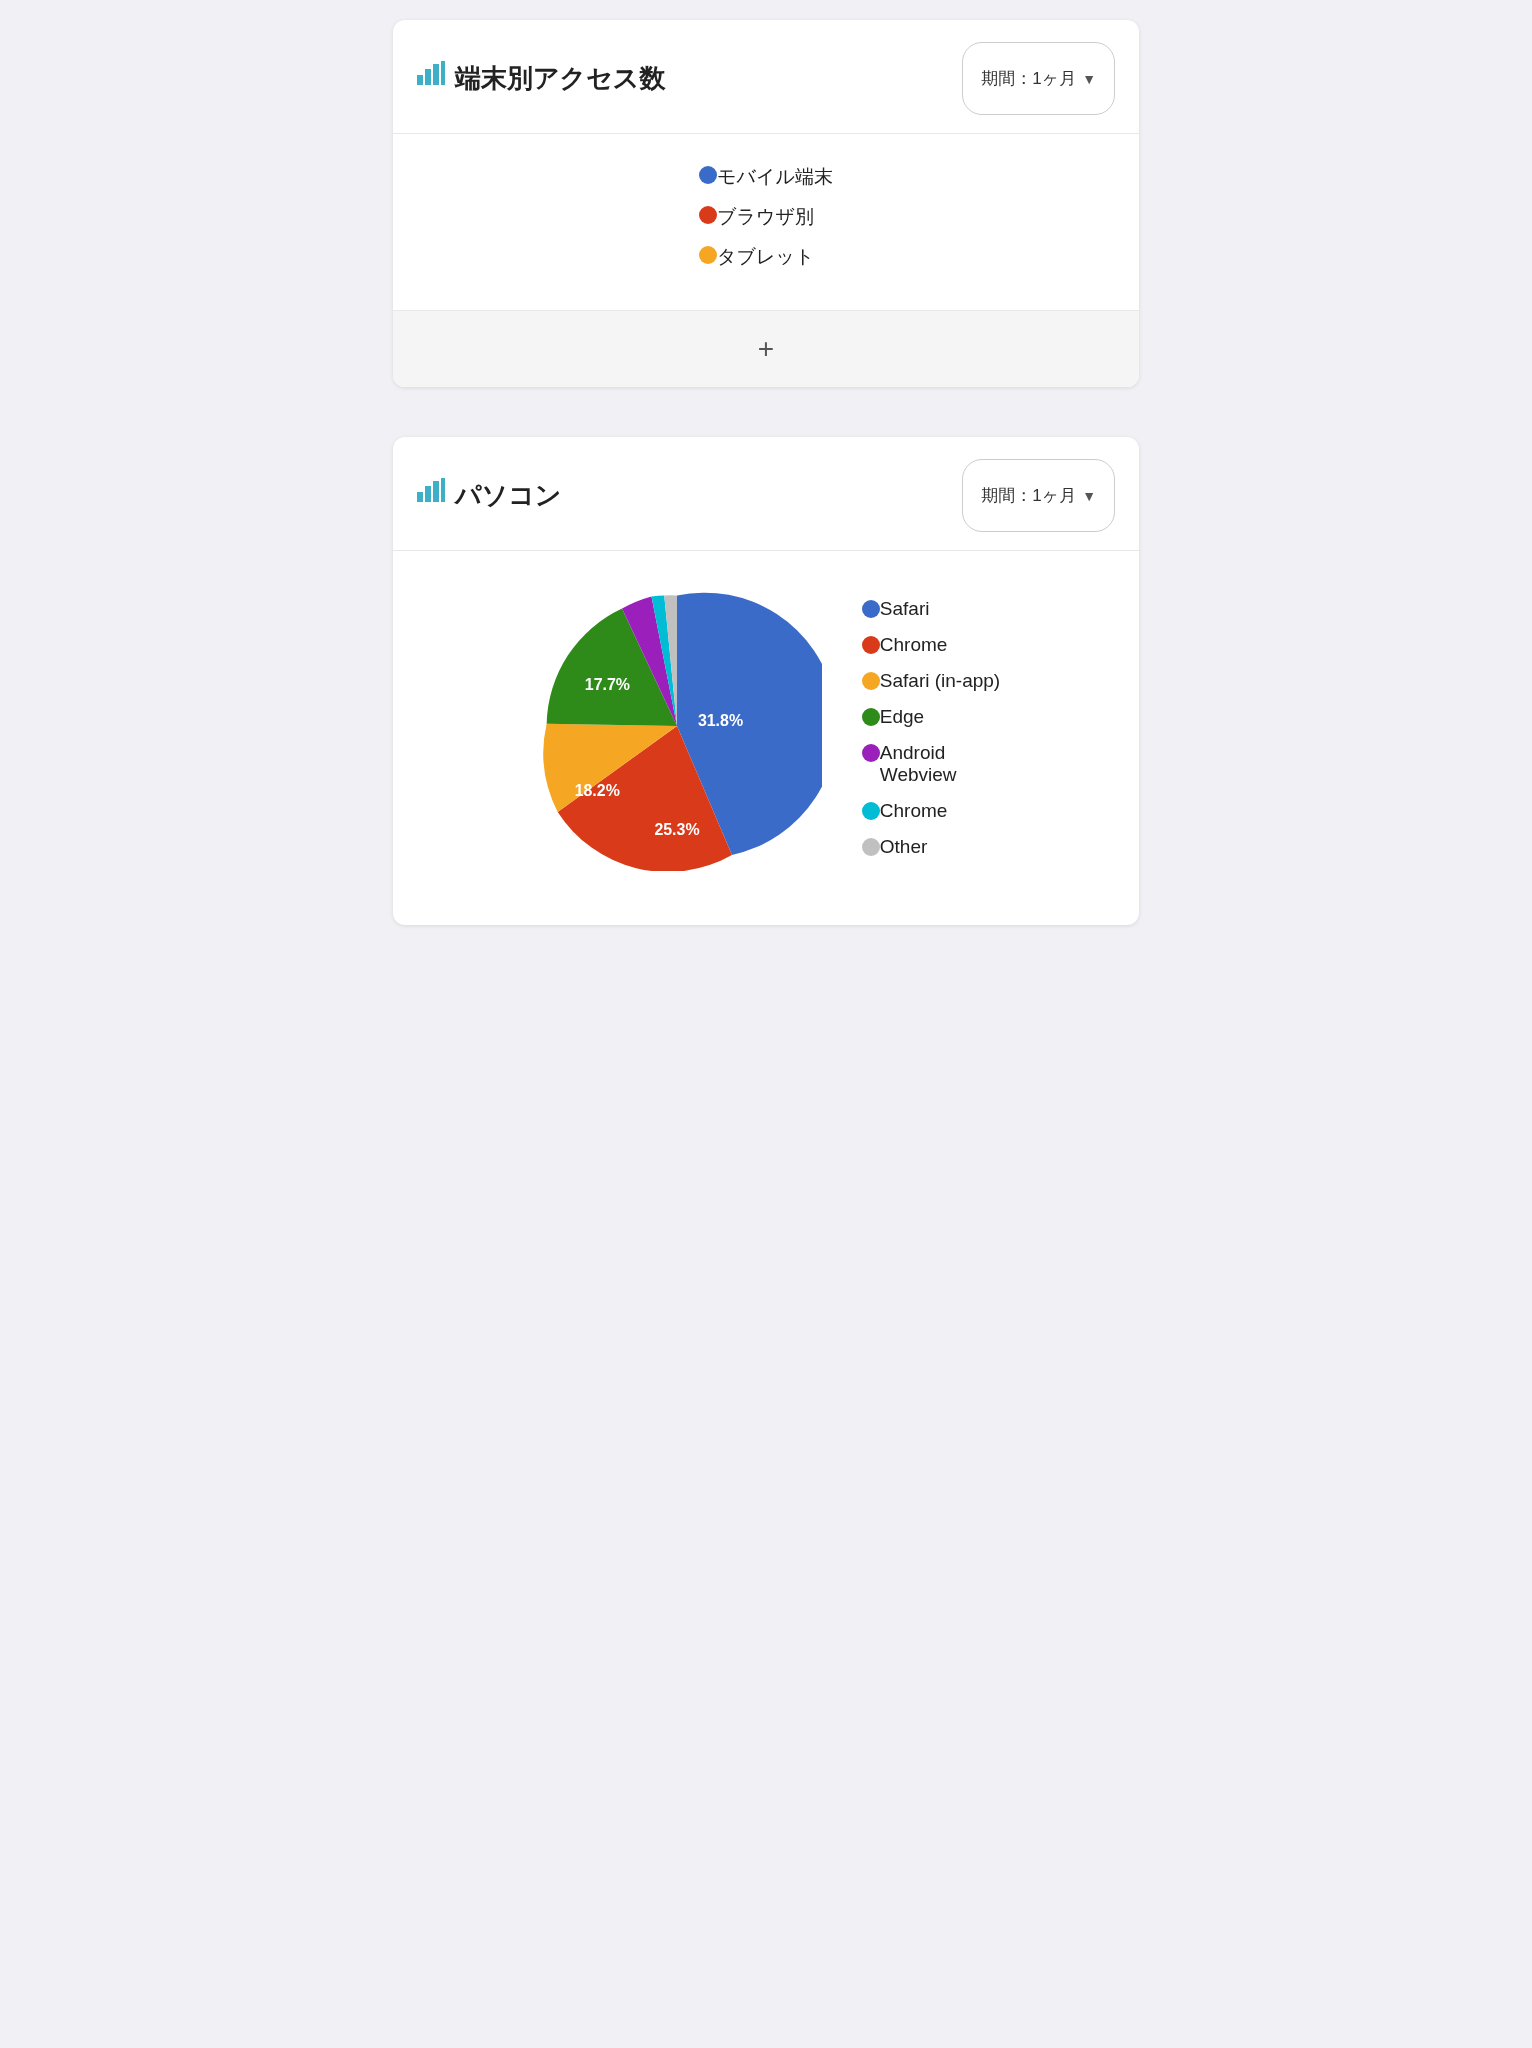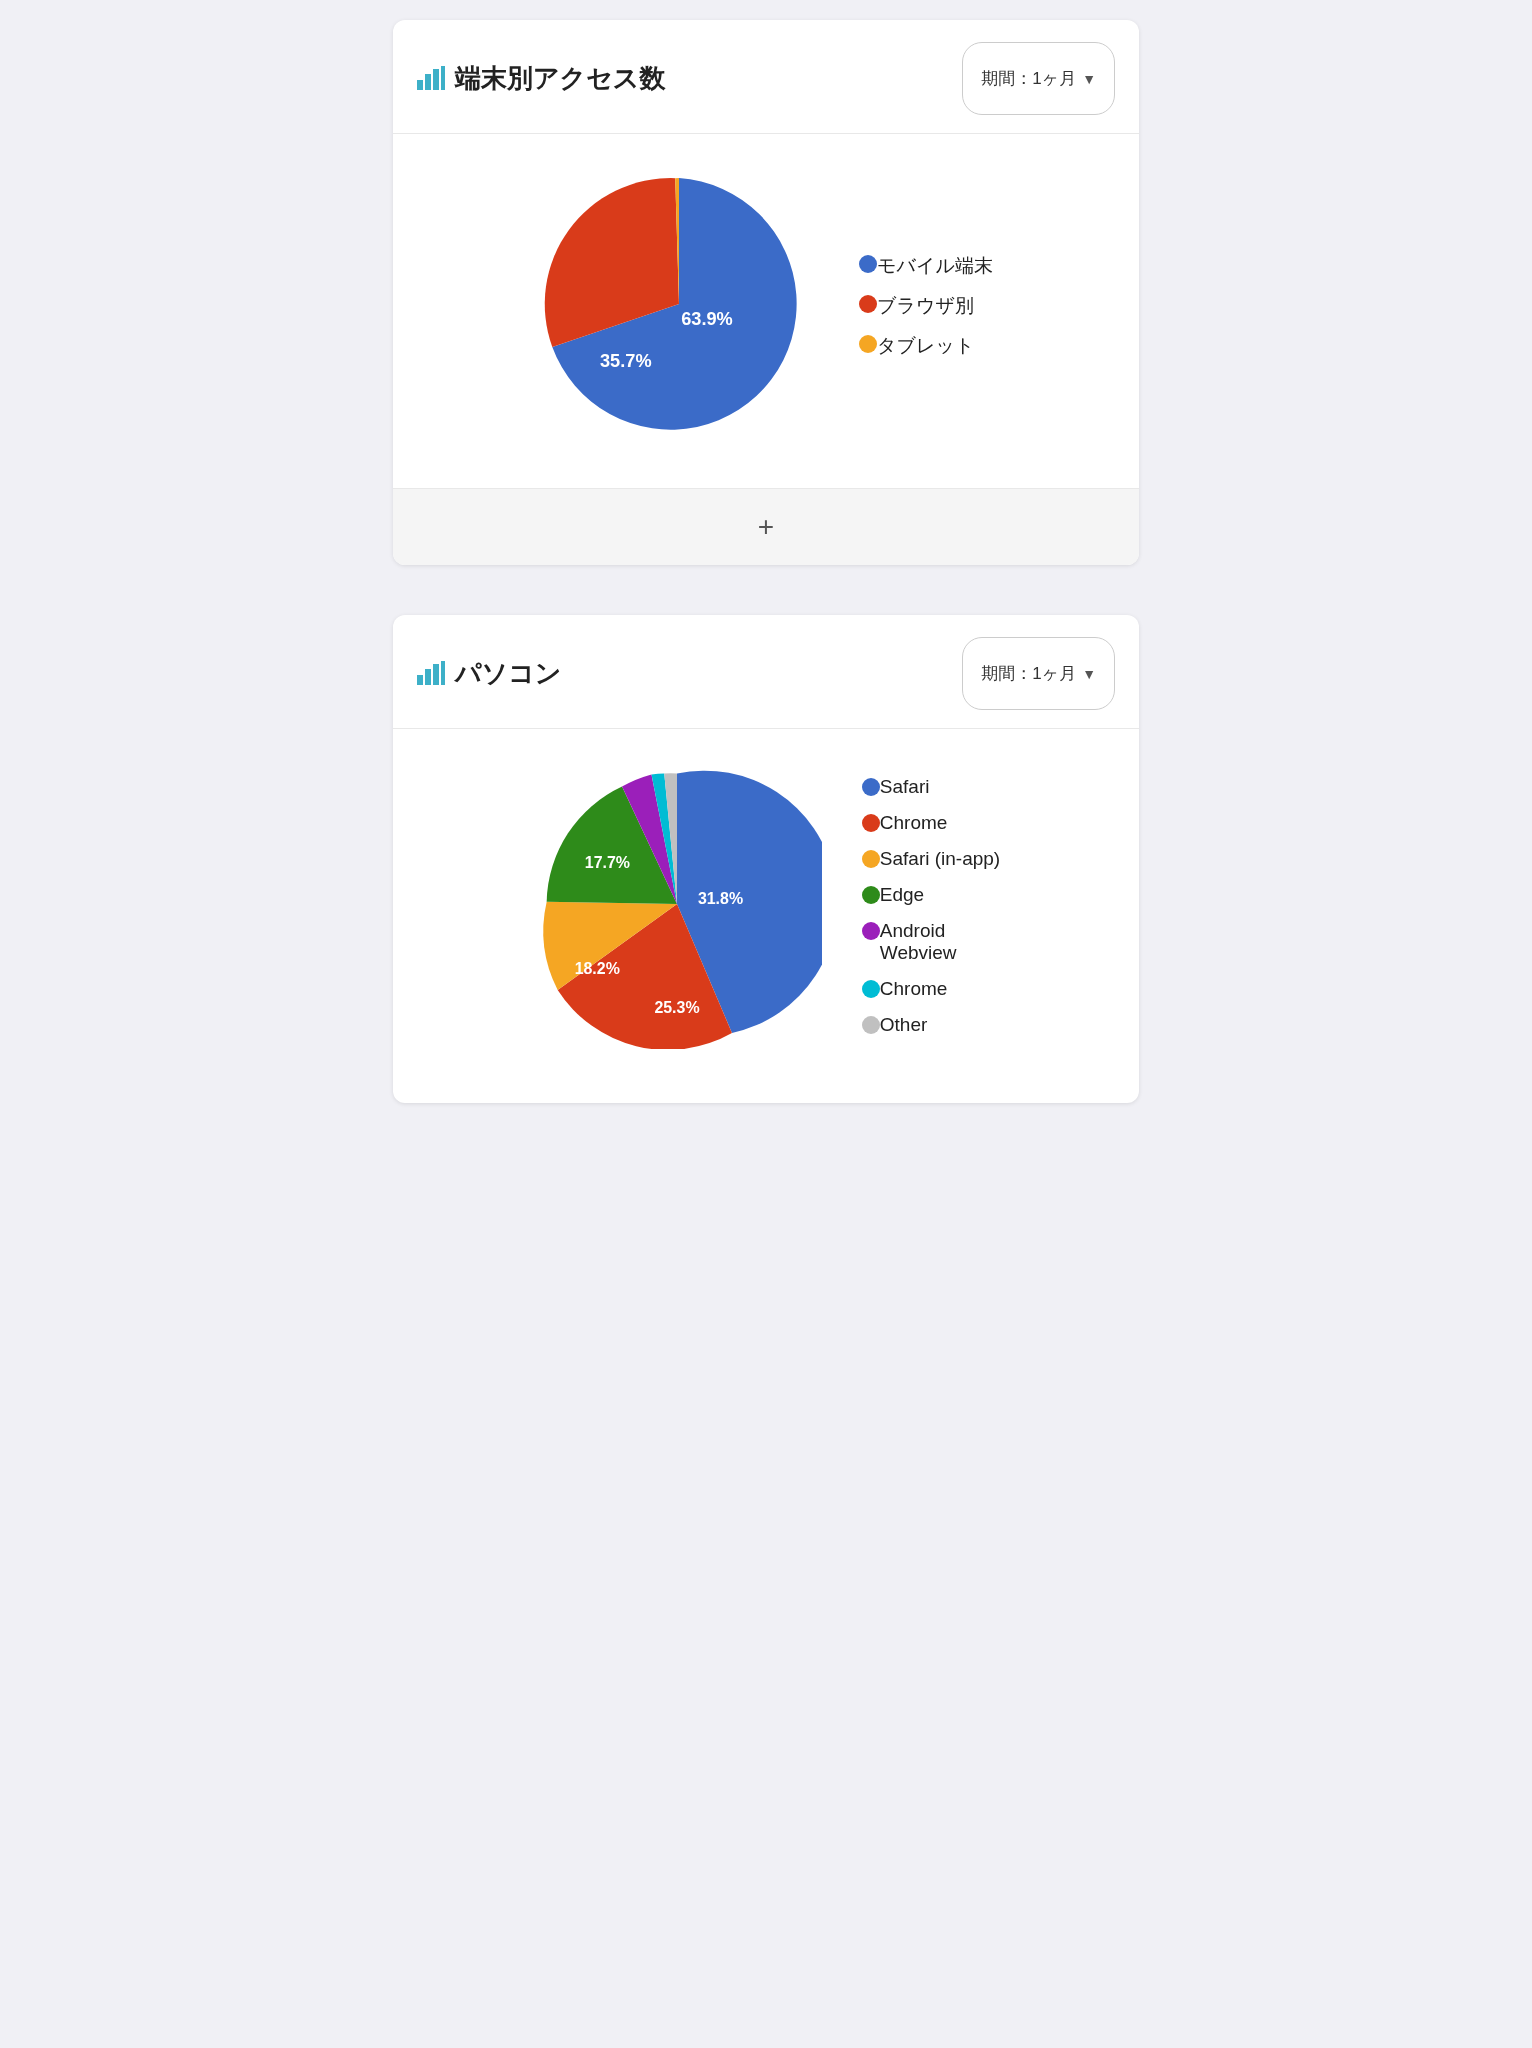--- a/index.html
+++ b/index.html
@@ -21,21 +21,21 @@
 
     .card-header {
       display: flex;
       align-items: center;
       justify-content: space-between;
       padding: 22px 24px 18px 24px;
     }
 
     .card-title {
       display: flex;
-      align-items: flex-end;
+      align-items: flex-start;
       gap: 10px;
       font-size: 26px;
       font-weight: 600;
       color: #222;
     }
 
     .chart-icon {
       color: #3db0c8;
       font-size: 24px;
     }
@@ -128,33 +128,20 @@
     </div>
     <button class="period-btn">
       <span>期間：1ヶ月</span>
       <span class="arrow">▼</span>
     </button>
   </div>
   <div class="divider"></div>
 
   <div class="chart-area">
 
-    <div class="pie-container">
-      <svg width="280" height="280" viewBox="0 0 200 200">
-
-        <path d="M100,100 L100,10 A90,90 0 1,1 9.5,130.7 Z" fill="#3b6bc8"></path>
-
-        <path d="M100,100 L9.5,130.7 A90,90 0 0,1 97.3,10.1 Z" fill="#d93b1a"></path>
-
-        <path d="M100,100 L97.3,10.1 A90,90 0 0,1 100,10 Z" fill="#f5a623"></path>
-
-        <text x="120" y="115" text-anchor="middle" fill="white" font-size="13" font-weight="bold">63.9%</text>
-        <text x="62" y="145" text-anchor="middle" fill="white" font-size="13" font-weight="bold">35.7%</text>
-      </svg>
-    </div>
 
     <div class="legend">
       <div class="legend-item">
         <span class="legend-dot" style="background:#3b6bc8"></span>
         <span>モバイル端末</span>
       </div>
       <div class="legend-item">
         <span class="legend-dot" style="background:#d93b1a"></span>
         <span>ブラウザ別</span>
       </div>

